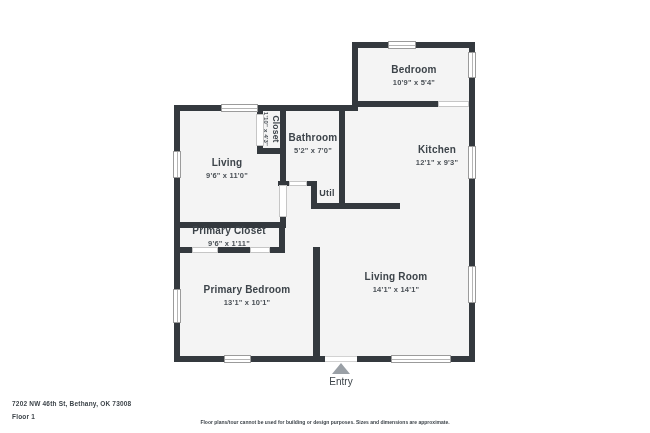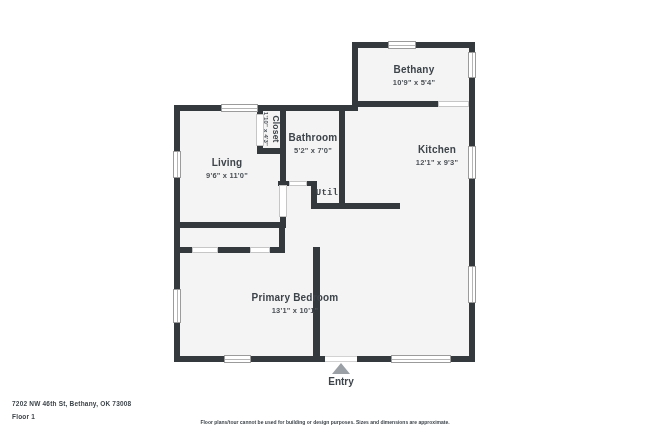--- a/index.html
+++ b/index.html
@@ -16,25 +16,25 @@
          background-image:linear-gradient(#b5b5b5,#b5b5b5);background-repeat:no-repeat;
          background-size:1px 100%;background-position:center;}
   .door{position:absolute;background:#fff;border:1px solid #c6c6c6;box-sizing:border-box;}
   .gap{position:absolute;background:#fff;border-top:1px solid #d2d2d2;border-bottom:1px solid #d2d2d2;box-sizing:border-box;}
   .room-label{position:absolute;transform:translate(-50%,-50%);text-align:center;color:#3d444a;white-space:nowrap;}
   .room-label .rname{font-size:10px;font-weight:700;line-height:1.25;letter-spacing:.2px;}
   .room-label .rdims{font-size:7.5px;font-weight:700;color:#4a5056;line-height:1.5;letter-spacing:.2px;}
   .room-label.rot{transform:translate(-50%,-50%) rotate(90deg);}
   .room-label.rot .rname{font-size:8.5px;}
   .room-label.rot .rdims{font-size:6px;}
-  .room-label.small .rname{font-size:9px;font-family:Liberation Mono, monospace;}
+  .room-label.small .rname{font-size:9px;}
   .entry-arrow{position:absolute;width:0;height:0;
     border-left:9px solid transparent;border-right:9px solid transparent;
     border-bottom:11px solid #9aa0a6;}
-  .entry-label{position:absolute;transform:translate(-50%,0);font-size:10px;font-weight:700;color:#3d444a;}
+  .entry-label{position:absolute;transform:translate(-50%,0);font-size:10px;font-weight:400;color:#3d444a;}
   .addr{position:absolute;left:12px;font-size:6.5px;font-weight:700;color:#3d444a;letter-spacing:.2px;}
   .disclaimer{position:absolute;left:0;width:650px;text-align:center;font-size:5px;font-weight:700;color:#3d444a;}
 </style>
 </head>
 <body>
 
 <div id="canvas">
 
   <div class="slab" style="left:352px;top:42px;width:123px;height:64px;"></div>
   <div class="slab" style="left:174px;top:105px;width:301px;height:257px;"></div>
@@ -79,21 +79,21 @@
 
   <div class="door" style="left:438px;top:101px;width:31px;height:6px;"></div>
   <div class="door" style="left:256px;top:114px;width:8px;height:32px;"></div>
   <div class="door" style="left:289px;top:181px;width:18px;height:5px;"></div>
   <div class="door" style="left:279px;top:185px;width:8px;height:32px;"></div>
   <div class="door" style="left:192px;top:247px;width:26px;height:6px;"></div>
   <div class="door" style="left:250px;top:247px;width:20px;height:6px;"></div>
   <div class="gap" style="left:325px;top:356px;width:32px;height:6px;"></div>
 
   <div class="room-label" style="left:414px;top:76px;">
-    <div class="rname">Bethany</div>
+    <div class="rname">Bedroom</div>
     <div class="rdims">10'9" x 5'4"</div>
   </div>
   <div class="room-label" style="left:227px;top:169px;">
     <div class="rname">Living</div>
     <div class="rdims">9'6" x 11'0"</div>
   </div>
   <div class="room-label rot" style="left:271px;top:129px;">
     <div class="rname">Closet</div>
     <div class="rdims">1'10" x 4'3"</div>
   </div>
@@ -101,23 +101,31 @@
     <div class="rname">Bathroom</div>
     <div class="rdims">5'2" x 7'0"</div>
   </div>
   <div class="room-label" style="left:407px;top:156px;margin-left:30px;">
     <div class="rname">Kitchen</div>
     <div class="rdims">12'1" x 9'3"</div>
   </div>
   <div class="room-label small" style="left:327px;top:194px;">
     <div class="rname">Util</div>
   </div>
-  <div class="room-label" style="left:247px;top:304px;margin-left:48px;">
+  <div class="room-label" style="left:229px;top:237px;">
+    <div class="rname">Primary Closet</div>
+    <div class="rdims">9'6" x 1'11"</div>
+  </div>
+  <div class="room-label" style="left:247px;top:296px;">
     <div class="rname">Primary Bedroom</div>
     <div class="rdims">13'1" x 10'1"</div>
+  </div>
+  <div class="room-label" style="left:396px;top:283px;">
+    <div class="rname">Living Room</div>
+    <div class="rdims">14'1" x 14'1"</div>
   </div>
 
   <div class="entry-arrow" style="left:332px;top:363px;"></div>
   <div class="entry-label" style="left:341px;top:376px;">Entry</div>
 
   <div class="addr" style="top:400px;">7202 NW 46th St, Bethany, OK 73008</div>
   <div class="addr" style="top:413px;">Floor 1</div>
   <div class="disclaimer" style="top:419px;">Floor plans/tour cannot be used for building or design purposes. Sizes and dimensions are approximate.</div>
 
 </div>

